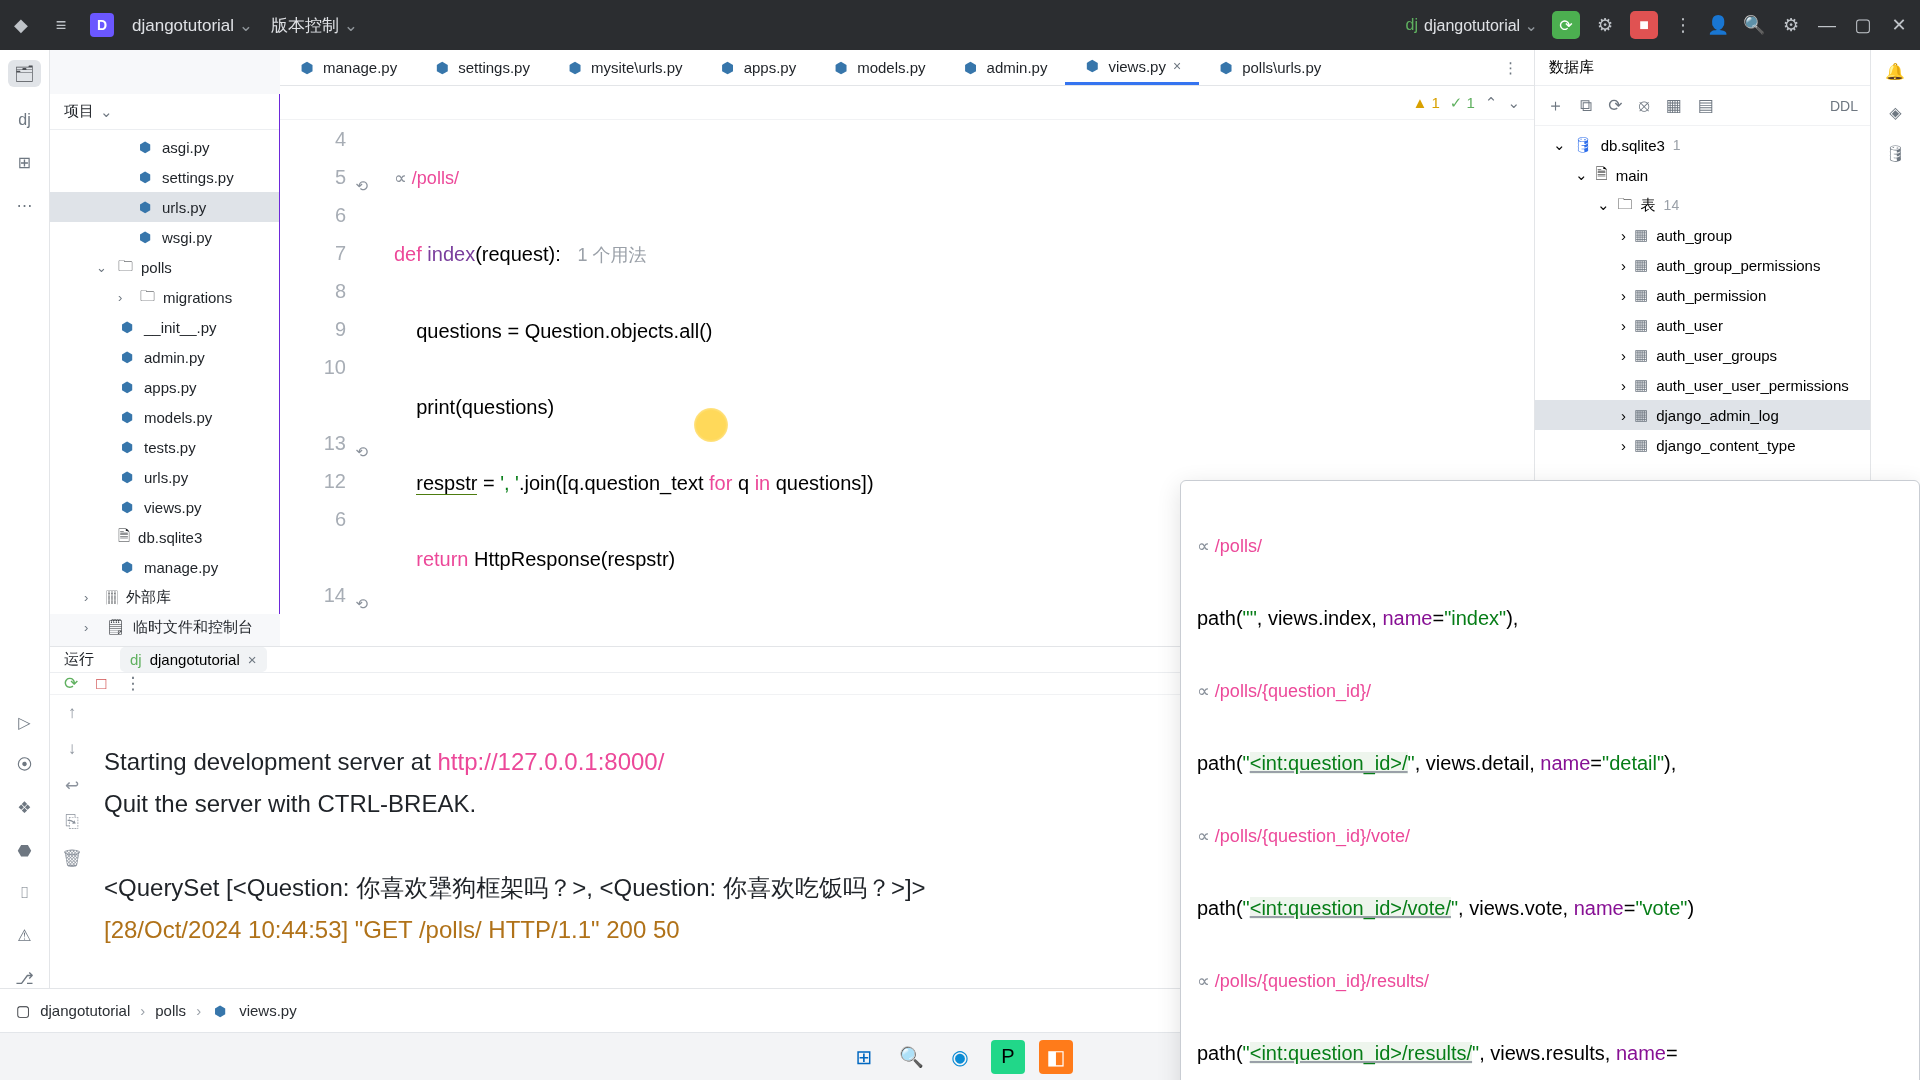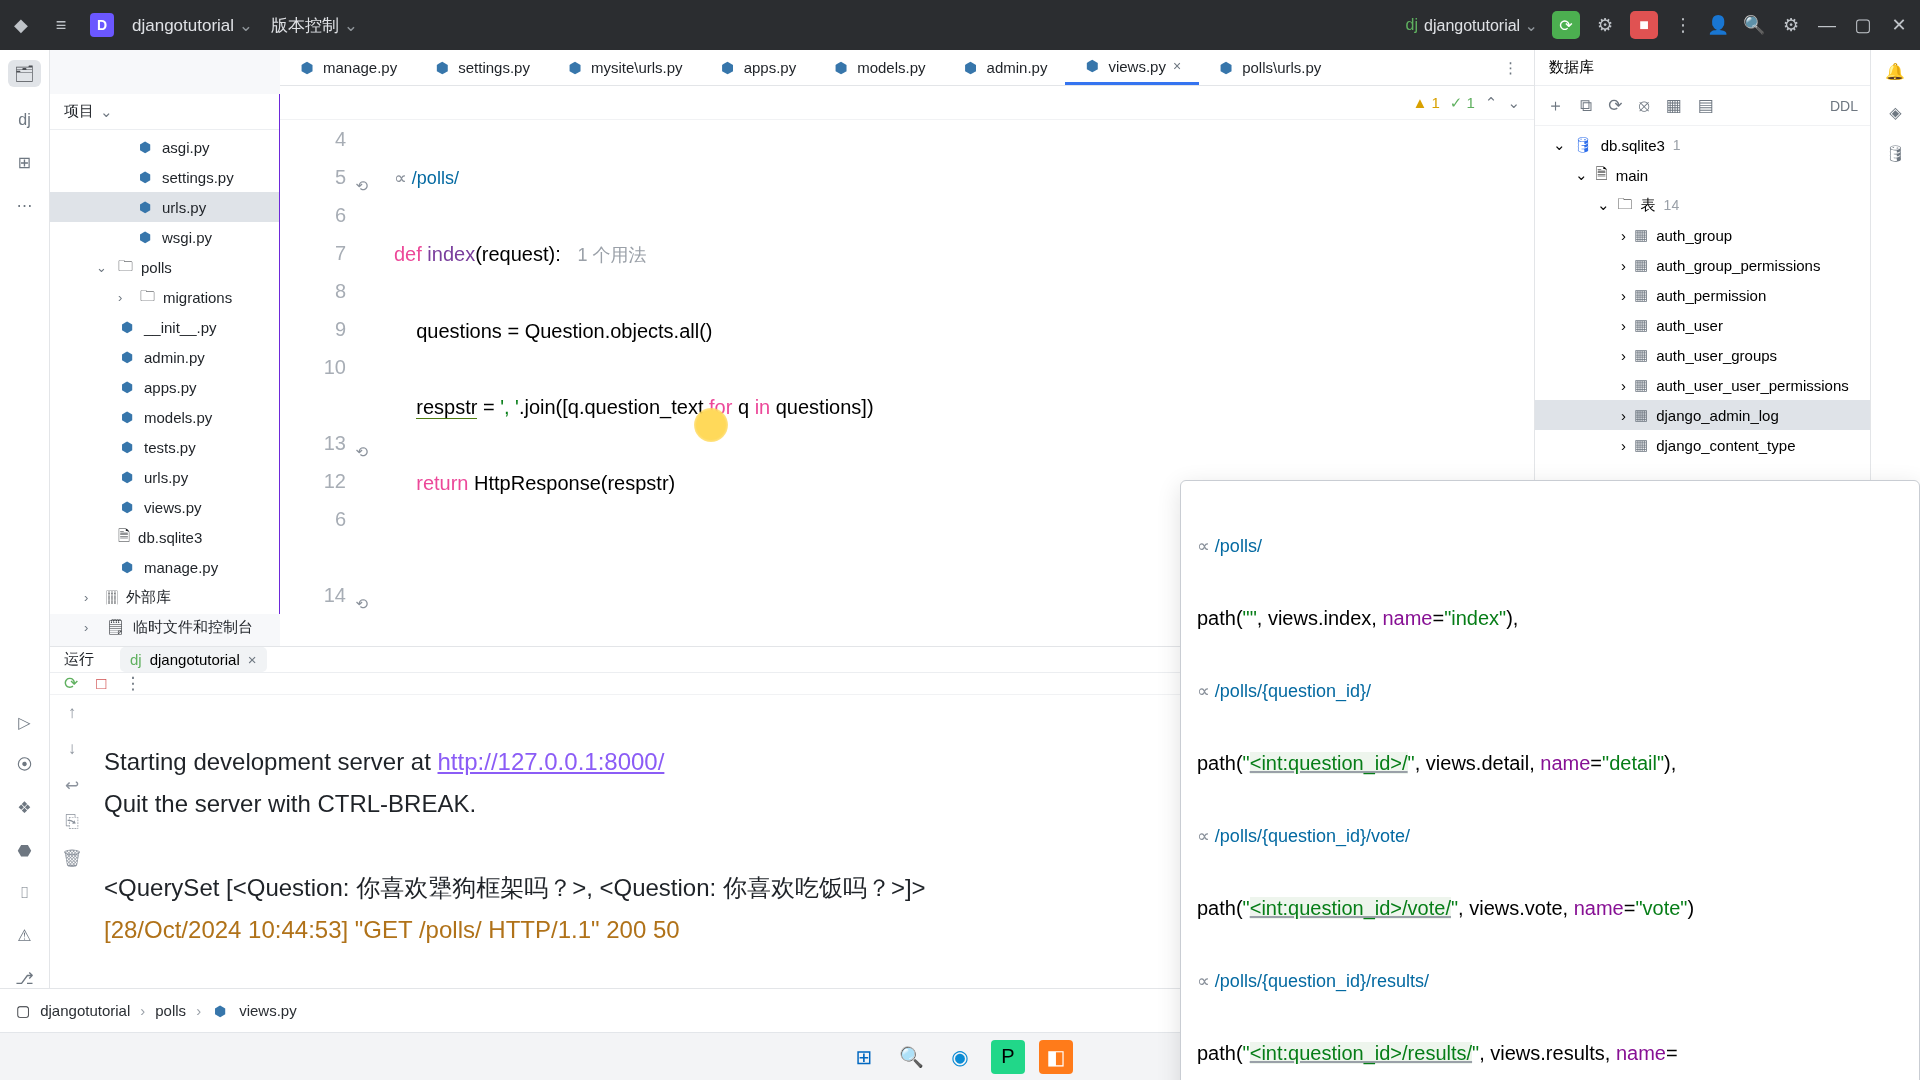--- a/index.html
+++ b/index.html
@@ -48,37 +48,37 @@
 .code { flex:1; display:flex; font-family:"JetBrains Mono","Consolas",monospace; font-size:20px; line-height:38px; overflow:hidden; position:relative; }
 .gutter { width:78px; text-align:right; color:#a7adb5; padding-right:12px; background:#fff; }
 .gutter .gl { height:38px; position:relative; }
 .gutter .usage-ic::after { content:"⟲"; position:absolute; right:-22px; top:9px; font-size:15px; color:#8b929c; }
 .src { flex:1; padding-left:36px; white-space:pre; position:relative; }
 .kw { color:#ec4899; }
 .fn { color:#7a3e9d; }
 .str { color:#067d17; }
 .self { color:#871094; }
 .hint { color:#9aa0a8; font-size:18px; }
-.endpoint { color:#0369a1; font-size:18px; }
+.endpoint { color:#ec4899; font-size:18px; }
 .endpoint::before { content:"∝ "; color:#8b929c; }
 .error-squiggle { border-bottom:1px solid #4d7c0f; }
 
 .cursor-blob { position:absolute; width:34px; height:34px; border-radius:50%; background:radial-gradient(circle,#ffd95a 0%,#ffd95a 60%,rgba(255,217,90,0) 100%); left:336px; top:288px; }
 
 
 .run-panel { position:absolute; left:50px; top:646px; right:0; bottom:44px; background:#fff; border-top:1px solid #e3e5e8; display:flex; flex-direction:column; }
 .run-tabs { height:40px; display:flex; align-items:center; gap:26px; padding-left:14px; font-size:15px; border-bottom:1px solid #eceef1; }
 .run-tabs .lbl { color:#1f2328; }
 .run-tabs .runtab { display:flex; align-items:center; gap:8px; background:#f1f3f5; padding:4px 10px; border-radius:5px; }
 .run-tabs .runtab .close { color:#6e7781; }
 .run-toolbar { height:38px; display:flex; align-items:center; gap:18px; padding-left:14px; color:#6e7781; border-bottom:1px solid #f1f2f4; font-size:17px; }
 .run-body { flex:1; display:flex; }
 .run-side { width:44px; display:flex; flex-direction:column; align-items:center; gap:16px; padding-top:8px; color:#8b929c; font-size:17px; }
 .console { flex:1; font-family:"JetBrains Mono","Consolas",monospace; font-size:24px; line-height:42px; color:#1f2328; padding:4px 10px; white-space:pre; overflow:hidden; }
-.console .url { color:#8b5cf6; text-decoration:underline; }
+.console .url { color:#ec4899; }
 .console .log { color:#b07219; }
 
 
 .status { position:absolute; left:0; right:0; bottom:0; height:44px; background:#fff; border-top:1px solid #e3e5e8; display:flex; align-items:center; color:#2a2e33; font-size:15px; padding:0 16px; }
 .crumbs { display:flex; align-items:center; gap:10px; }
 .crumbs .sep { color:#9aa0a8; }
 .status .right-grp { margin-left:auto; display:flex; align-items:center; gap:24px; color:#2a2e33; }
 
 
 .db-panel { position:absolute; right:50px; top:50px; width:336px; bottom:calc(44px + 346px + 40px); background:#fff; border-left:1px solid #e3e5e8; }
@@ -292,20 +292,21 @@
       <div class="gl usage-ic">13</div>
       <div class="gl">12</div>
       <div class="gl">6</div>
       <div class="gl" style="height:38px"></div>
       <div class="gl usage-ic">14</div>
     </div>
     <div class="src">
 <div><span class="endpoint">/polls/</span></div>
 <div><span class="kw">def </span><span class="fn">index</span><span>(request):</span>   <span class="hint">1 个用法</span></div>
 <div>    questions = Question.objects.all()</div>
+<div>    print(questions)</div>
 <div><span>    </span><span class="error-squiggle">respstr</span><span> = </span><span class="str">', '</span><span>.join([q.question_text </span><span class="kw">for </span><span>q </span><span class="kw">in </span><span>questions])</span></div>
 <div><span>    </span><span class="kw">return </span><span>HttpResponse(respstr)</span></div>
 <div>&nbsp;</div>
 
 
 
 
 
 
       <div class="cursor-blob"></div>

